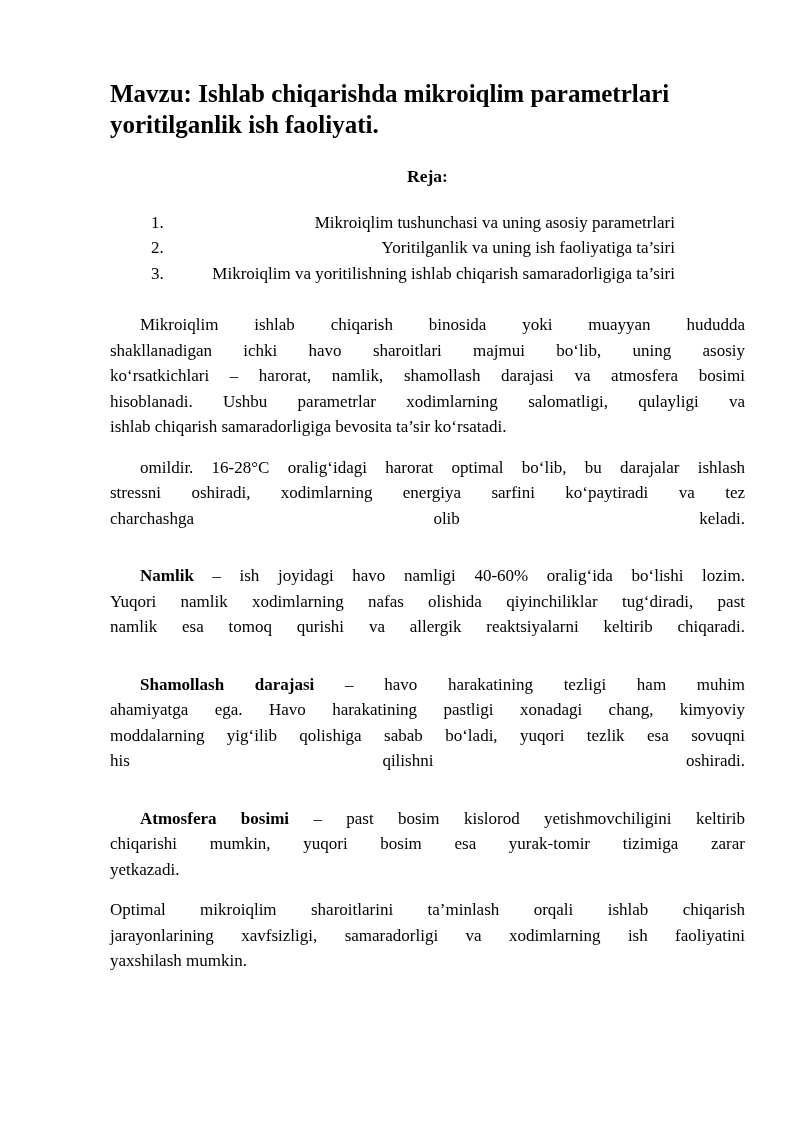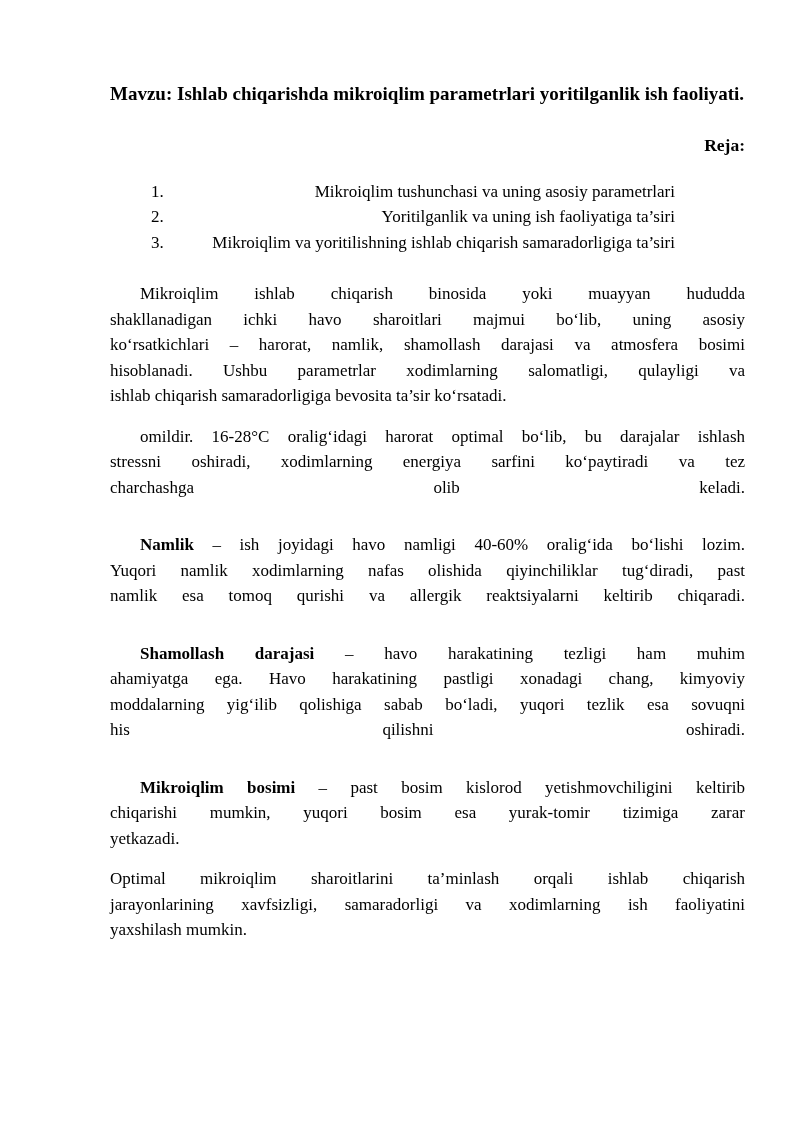--- a/index.html
+++ b/index.html
@@ -17,29 +17,29 @@
     line-height: 25.5px;
   }
   .page {
     box-sizing: border-box;
     width: 800px;
     min-height: 1131px;
     padding: 78px 55px 0 110px;
     background: #ffffff;
   }
   .doc-title {
-    font-size: 19px;
+    font-size: 25px;
     line-height: 31px;
     font-weight: bold;
     margin: 0 0 24px 0;
   }
   .reja {
     font-weight: bold;
     font-size: 17.5px;
-    text-align: right;
+    text-align: center;
     margin: 0 0 20px 0;
   }
   ol.reja-list {
     margin: 0 0 26px 0;
     padding: 0 70px 0 58px;
     text-align: right;
   }
   ol.reja-list li {
     margin: 0;
     padding-left: 4px;
@@ -97,21 +97,21 @@
     </div>
 
   <div class="para indent spread-last gap-lg">
       <div class="line"><b>Shamollash darajasi</b> – havo harakatining tezligi ham muhim</div>
       <div class="line">ahamiyatga ega. Havo harakatining pastligi xonadagi chang, kimyoviy</div>
       <div class="line">moddalarning yigʻilib qolishiga sabab boʻladi, yuqori tezlik esa sovuqni</div>
       <div class="line">his qilishni oshiradi.</div>
     </div>
 
   <div class="para indent">
-      <div class="line"><b>Mikroiqlim bosimi</b> – past bosim kislorod yetishmovchiligini keltirib</div>
+      <div class="line"><b>Atmosfera bosimi</b> – past bosim kislorod yetishmovchiligini keltirib</div>
       <div class="line">chiqarishi mumkin, yuqori bosim esa yurak-tomir tizimiga zarar</div>
       <div class="line end">yetkazadi.</div>
     </div>
 
   <div class="para">
       <div class="line">Optimal mikroiqlim sharoitlarini ta’minlash orqali ishlab chiqarish</div>
       <div class="line">jarayonlarining xavfsizligi, samaradorligi va xodimlarning ish faoliyatini</div>
       <div class="line end">yaxshilash mumkin.</div>
     </div>
 

